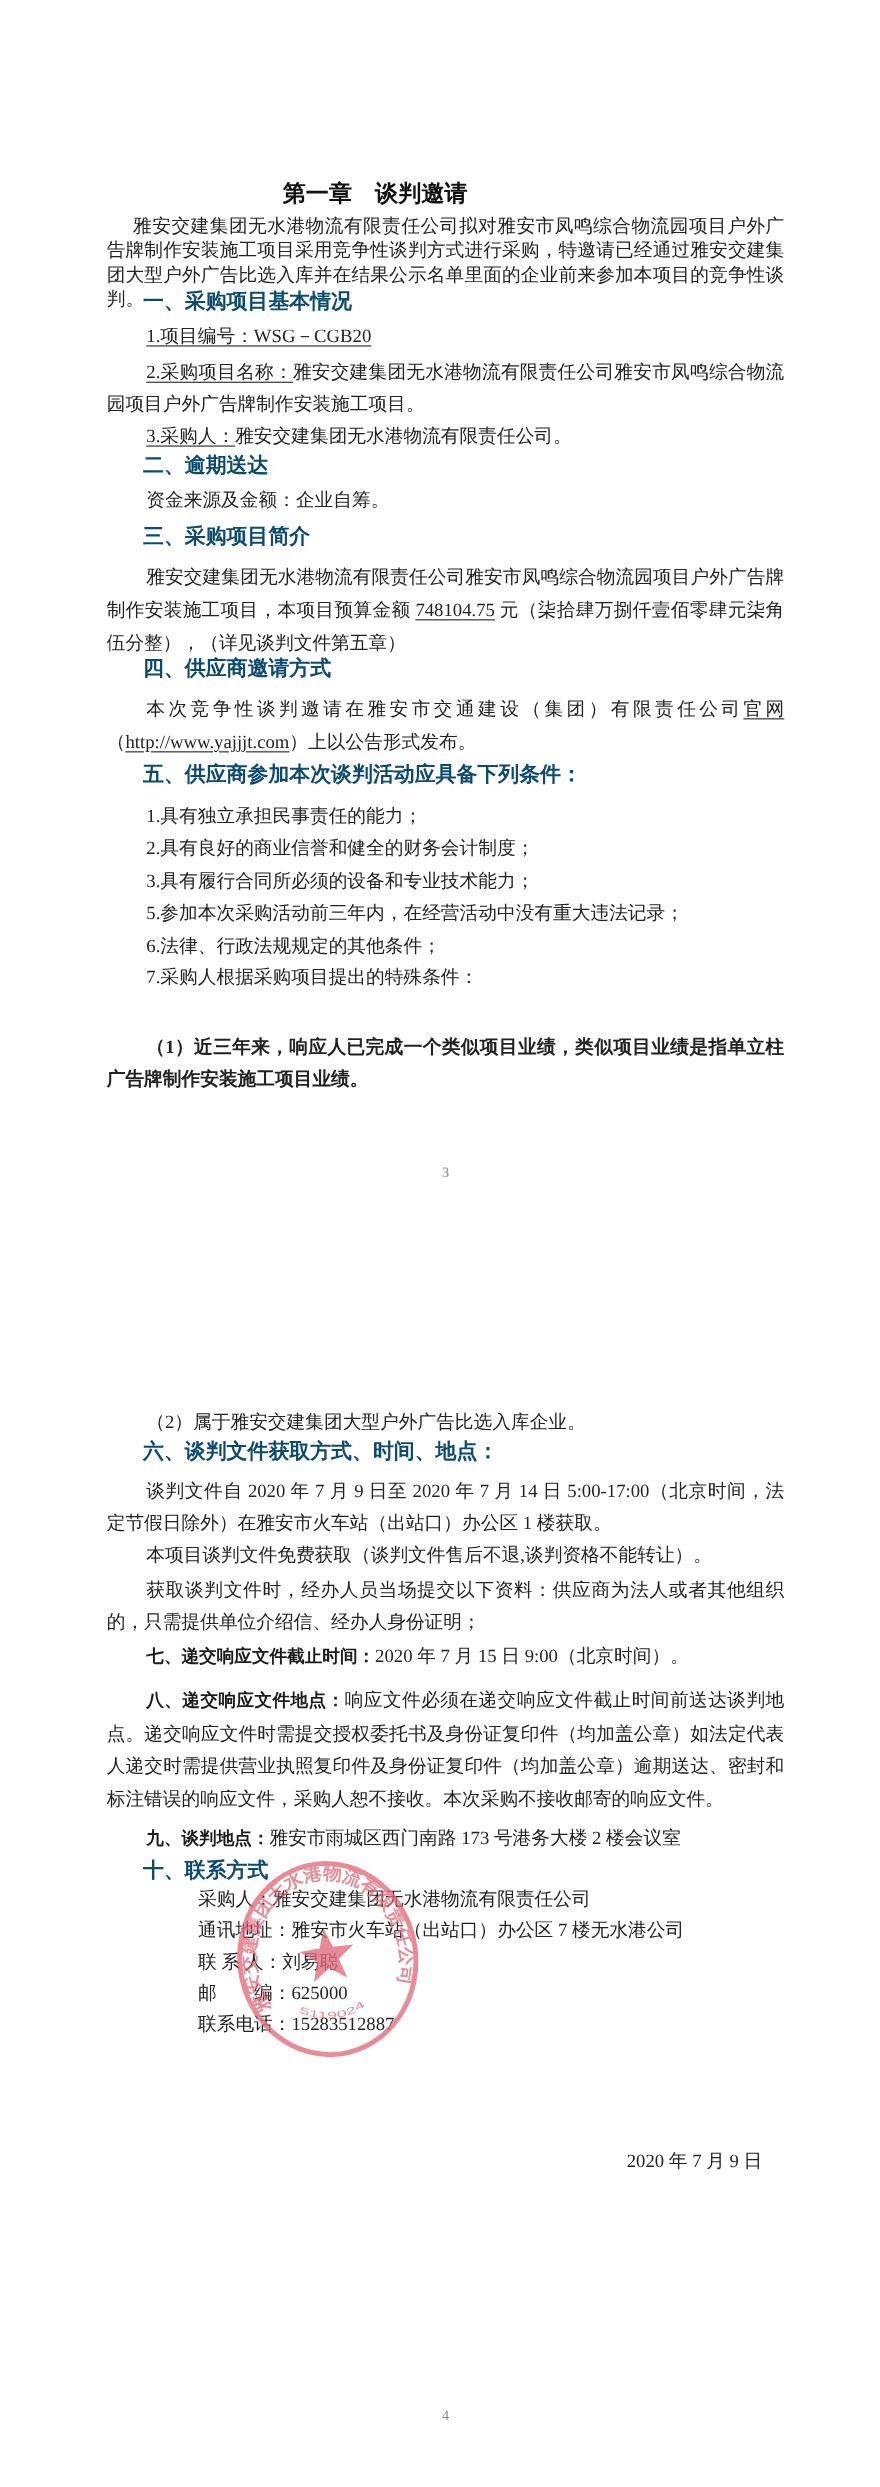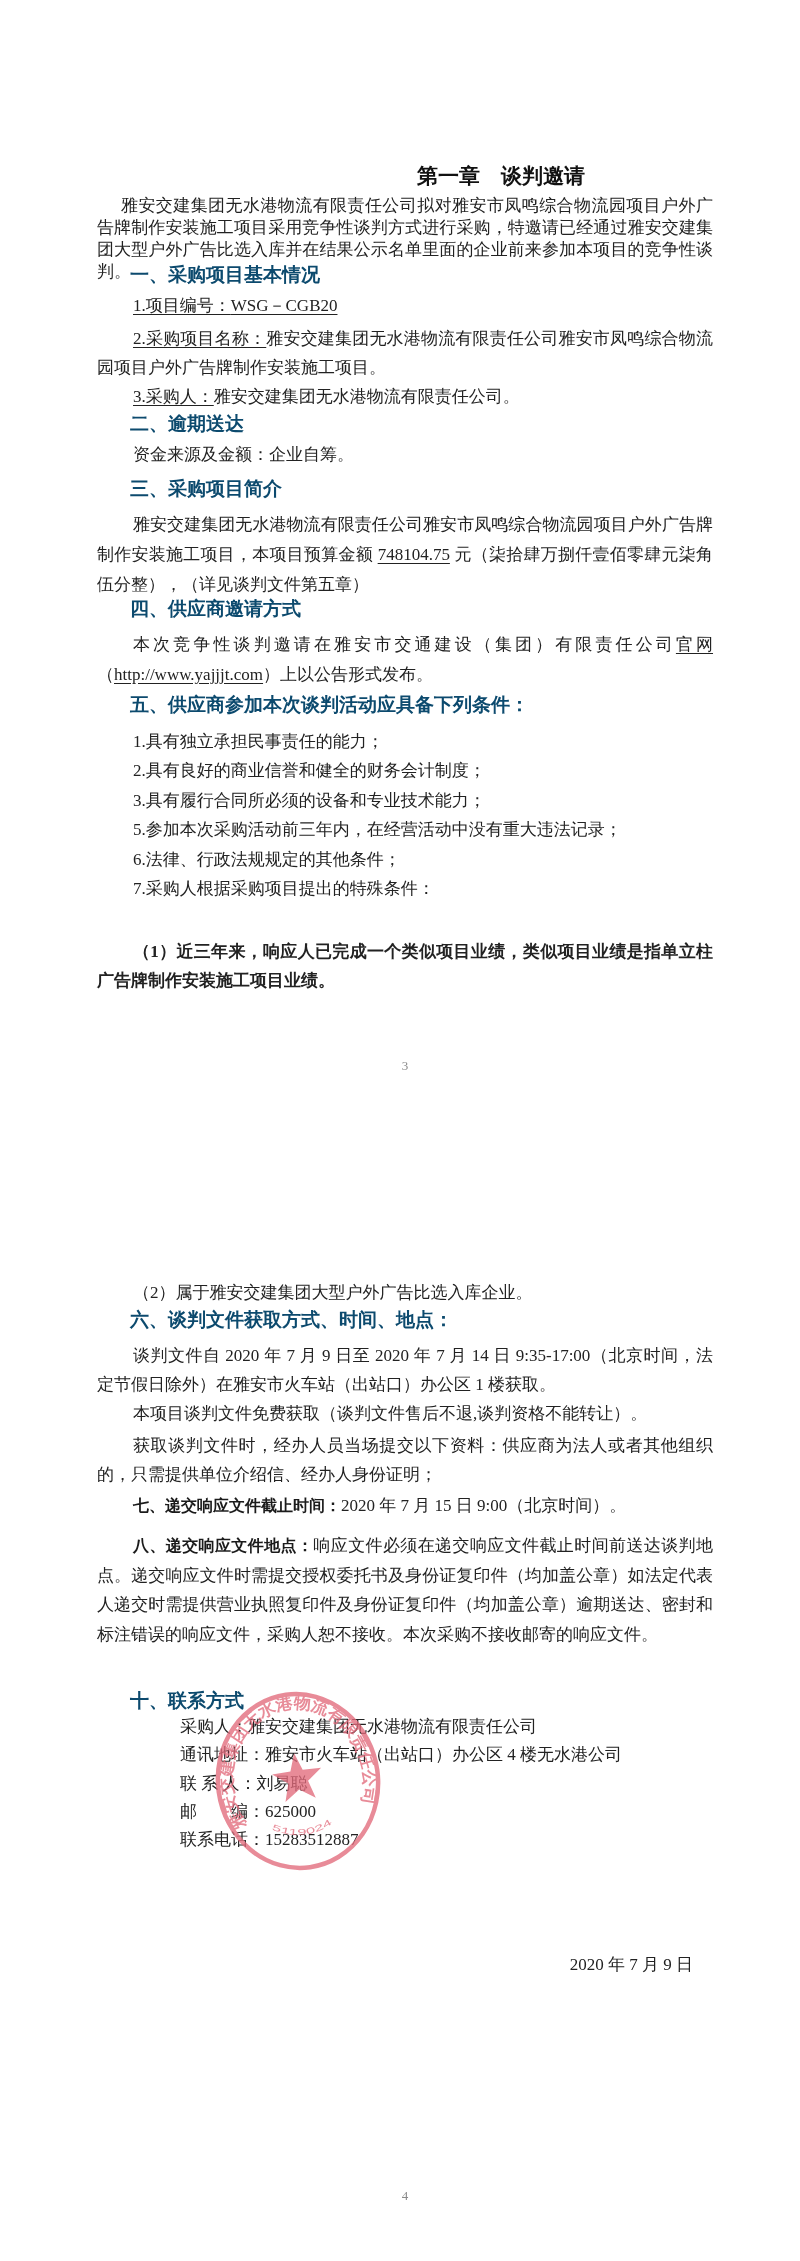--- a/index.html
+++ b/index.html
@@ -5,21 +5,21 @@
   html,body{margin:0;padding:0;}
   body{background:#ffffff;}
   #canvas{position:relative;width:800px;height:2261px;background:#ffffff;overflow:hidden;
           font-family:"Liberation Serif", serif;color:#222;}
   .blk{position:absolute;left:97px;width:616px;font-size:17px;line-height:29px;
        text-align:justify;text-justify:inter-character;}
   .ind{text-indent:36px;}
   .tight{line-height:22px;text-indent:24px;}
   .head{position:absolute;left:130px;font-family:"Liberation Sans", sans-serif;
         font-weight:bold;font-size:19px;line-height:22px;color:#0c4a6e;white-space:nowrap;}
-  .title{position:absolute;left:97px;width:488px;text-align:right;font-weight:bold;
+  .title{position:absolute;left:97px;width:488px;text-align:center;font-weight:bold;
          font-size:21px;line-height:24px;color:#111;}
   .b{font-family:"Liberation Sans", sans-serif;font-weight:bold;font-size:16px;color:#1b1b1b;}
   .u{text-decoration:underline;text-underline-offset:3px;}
   .list div{padding-left:36px;}
   .pagenum{position:absolute;left:97px;width:616px;text-align:center;font-size:13px;color:#8a8a8a;}
   .contact{position:absolute;left:180px;width:520px;font-size:17px;line-height:28.3px;}
   .date{position:absolute;left:97px;width:616px;text-align:right;padding-right:0;font-size:17px;}
   .date span{margin-right:20px;}
   #seal{position:absolute;left:210px;top:1686px;width:176px;height:190px;
         opacity:.78;transform:rotate(-8deg);z-index:5;pointer-events:none;}
@@ -75,40 +75,43 @@
   </div>
 
   <div class="blk ind" style="top:937px;font-weight:bold;">（1）近三年来，响应人已完成一个类似项目业绩，类似项目业绩是指单立柱广告牌制作安装施工项目业绩。</div>
 
   <div class="pagenum" style="top:1058px;">3</div>
 
   <div class="blk ind" style="top:1278px;">（2）属于雅安交建集团大型户外广告比选入库企业。</div>
 
   <div class="head" style="top:1309px;">六、谈判文件获取方式、时间、地点：</div>
 
-  <div class="blk ind" style="top:1341px;">谈判文件自 2020 年 7 月 9 日至 2020 年 7 月 14 日 9:35-17:00（北京时间，法定节假日除外）在雅安市火车站（出站口）办公区 1 楼获取。</div>
+  <div class="blk ind" style="top:1341px;">谈判文件自 2020 年 7 月 9 日至 2020 年 7 月 14 日 5:00-17:00（北京时间，法定节假日除外）在雅安市火车站（出站口）办公区 1 楼获取。</div>
 
   <div class="blk ind" style="top:1431px;">获取谈判文件时，经办人员当场提交以下资料：供应商为法人或者其他组织的，只需提供单位介绍信、经办人身份证明；</div>
 
   <div class="blk ind" style="top:1403px;line-height:22px;">本项目谈判文件免费获取（谈判文件售后不退,谈判资格不能转让）。</div>
 
   <div class="blk ind" style="top:1494px;line-height:24px;">
     <span class="b">七、递交响应文件截止时间：</span><span>2020 年 7 月 15 日 9:00（北京时间）。</span>
   </div>
 
   <div class="blk ind" style="top:1531px;line-height:29.5px;">
     <span class="b">八、递交响应文件地点：</span><span>响应文件必须在递交响应文件截止时间前送达谈判地点。递交响应文件时需提交授权委托书及身份证复印件（均加盖公章）如法定代表人递交时需提供营业执照复印件及身份证复印件（均加盖公章）逾期送达、密封和标注错误的响应文件，采购人恕不接收。本次采购不接收邮寄的响应文件。</span>
   </div>
 
+  <div class="blk ind" style="top:1659px;line-height:24px;">
+    <span class="b">九、谈判地点：</span><span>雅安市雨城区西门南路 173 号港务大楼 2 楼会议室</span>
+  </div>
 
   <div class="head" style="top:1690px;">十、联系方式</div>
 
   <div class="contact" style="top:1713px;">
     <div><span>采购人：</span><span>雅安交建集团无水港物流有限责任公司</span></div>
-    <div><span>通讯地址：</span><span>雅安市火车站（出站口）办公区 4 楼无水港公司</span></div>
+    <div><span>通讯地址：</span><span>雅安市火车站（出站口）办公区 7 楼无水港公司</span></div>
     <div><span>联 系 人：</span><span>刘易聪</span></div>
     <div><span>邮　　编：</span><span>625000</span></div>
     <div><span>联系电话：</span><span>15283512887</span></div>
   </div>
 
   <svg id="seal" viewBox="0 0 176 190">
     <defs>
       <path id="sealArc" d="M 30.8 131.5 A 66 73 0 1 1 145.2 131.5" fill="none"></path>
       <path id="codeArc" d="M 50 136 Q 88 162 126 136" fill="none"></path>
     </defs>

